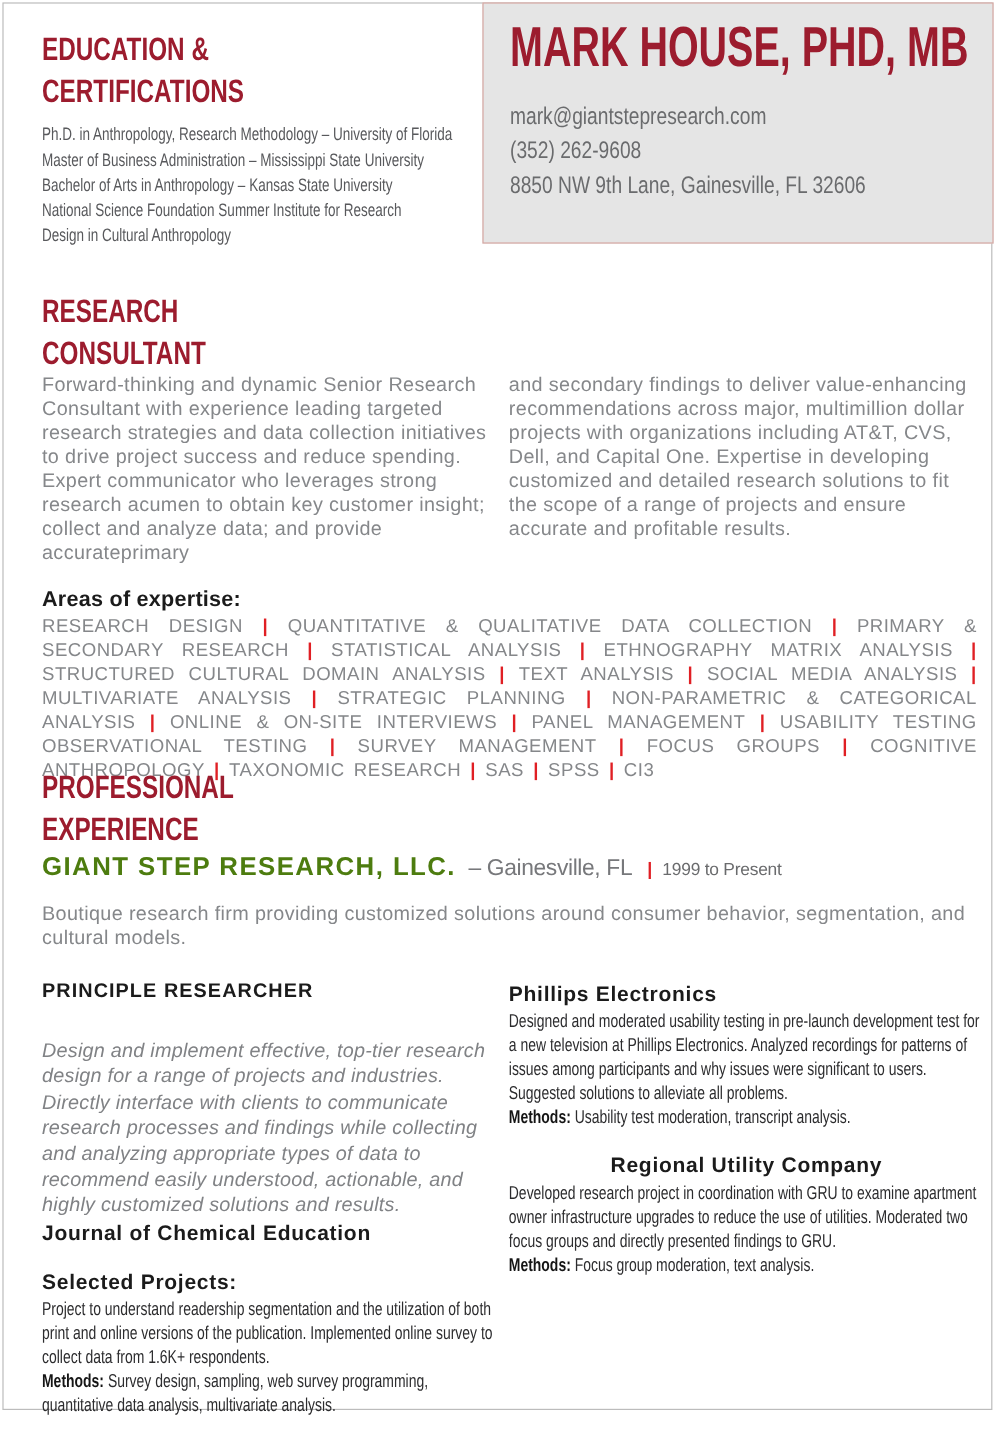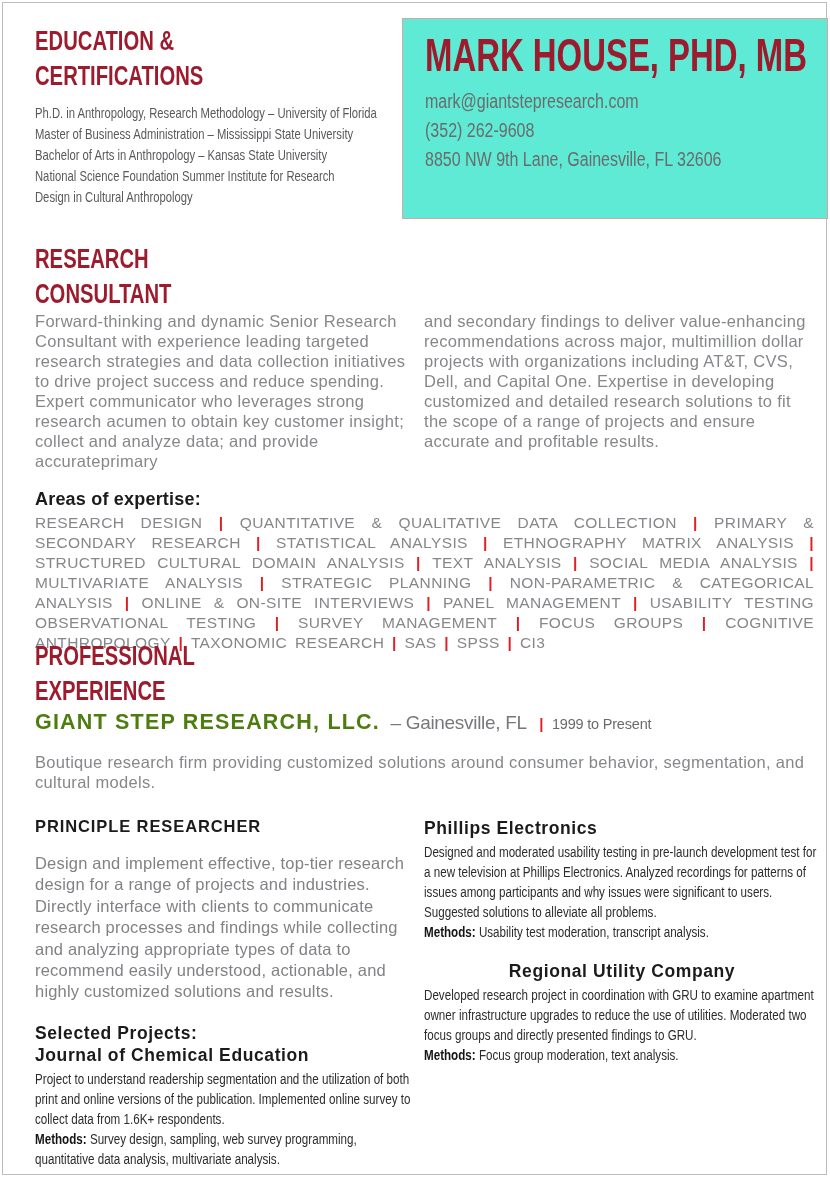--- a/index.html
+++ b/index.html
@@ -3,26 +3,26 @@
 <meta charset="utf-8">
 <style>
   html,body { margin:0; padding:0; background:#ffffff; }
   body { width:830px; height:1200px; overflow:hidden;
          font-family:"Liberation Sans", sans-serif; }
   .page { position:relative; width:670px; height:1200px; background:#fff; }
   .page-frame { position:absolute; left:2px; top:2px; width:825px; height:1173px;
                 border:1px solid #bcbcbc; box-sizing:border-box; pointer-events:none; }
 
   
-  .name-box { position:absolute; left:402px; top:18px; width:426px; height:201px;
-              border:1px solid #d6a7a2; box-sizing:border-box; background:#5eead4;
+  .name-box { position:absolute; left:402px; top:2px; width:426px; height:201px;
+              border:1px solid #d6a7a2; box-sizing:border-box; background:#e5e5e5;
               padding:10px 0 0 22px; }
   .name { font-size:47px; font-weight:bold; color:#9c1c2e; line-height:52px;
           white-space:nowrap; transform:scaleX(0.70); transform-origin:0 0; width:143%; }
-  .contact { margin-top:6px; color:#6a6b6d; }
+  .contact { margin-top:18px; color:#6a6b6d; }
   .contact-line { font-size:20px; line-height:29px; white-space:nowrap;
                   transform:scaleX(0.80); transform-origin:0 0; width:125%; }
 
   
   .sec-title { color:#9c1c2e; font-weight:bold; font-size:27px; line-height:35px;
                transform:scaleX(0.75); transform-origin:0 0; width:133%; white-space:nowrap; }
 
   
   .edu { position:absolute; left:35px; top:24px; width:332px; }
   .edu-list { margin-top:8px; color:#58595c; font-size:15px; line-height:21px;
@@ -52,21 +52,21 @@
   .company-pipe { font-size:15px; font-weight:bold; color:#e01f24; margin:0 4px 0 8px; }
   .company-dates { font-size:14.5px; color:#6a6b6d; letter-spacing:-0.2px; }
   .company-desc { position:absolute; left:35px; top:752px; width:784px; }
 
   
   .col-left  { position:absolute; left:35px;  top:817px; width:376px; }
   .col-right { position:absolute; left:424px; top:817px; width:396px; }
   .subhead { font-size:17.5px; font-weight:bold; color:#1b1b1b; letter-spacing:0.6px;
              line-height:22px; }
   .pos-head { font-size:16.5px; font-weight:bold; color:#1b1b1b; letter-spacing:0.9px; }
-  .pos-summary { margin-top:17px; color:#808285; font-size:16.5px;
+  .pos-summary { margin-top:30px; font-style:italic; color:#808285; font-size:16.5px;
                  line-height:21.4px; letter-spacing:0.2px; }
   .sel-label { margin-top:19px; }
   .cond-body { color:#2c2c2e; font-size:15.5px; line-height:20px;
                transform:scaleX(0.75); transform-origin:0 0; width:133.3%; margin-top:3px; }
   .methods-label { font-weight:bold; color:#151515; }
   .proj-gap { margin-top:18px;text-align:center; }
 </style>
 </head>
 <body>
 
@@ -116,22 +116,22 @@
     <span class="company-loc">– Gainesville, FL</span>
     <span class="company-pipe">|</span>
     <span class="company-dates">1999 to Present</span>
   </div>
 
   <div class="company-desc body-grey">Boutique research firm providing customized solutions around consumer behavior, segmentation, and cultural models.</div>
 
   <div class="col-left">
     <div class="pos-head">PRINCIPLE RESEARCHER</div>
     <div class="pos-summary">Design and implement effective, top-tier research design for a range of projects and industries. Directly interface with clients to communicate research processes and findings while collecting and analyzing appropriate types of data to recommend easily understood, actionable, and highly customized solutions and results.</div>
+    <div class="subhead">Journal of Chemical Education</div>
     <div class="subhead sel-label">Selected Projects:</div>
-    <div class="subhead">Journal of Chemical Education</div>
     <div class="cond-body">
       <div>Project to understand readership segmentation and the utilization of both print and online versions of the publication. Implemented online survey to collect data from 1.6K+ respondents.</div>
       <div>
         <span class="methods-label">Methods:</span>
         <span>Survey design, sampling, web survey programming, quantitative data analysis, multivariate analysis.</span>
       </div>
     </div>
   </div>
 
   <div class="col-right">

